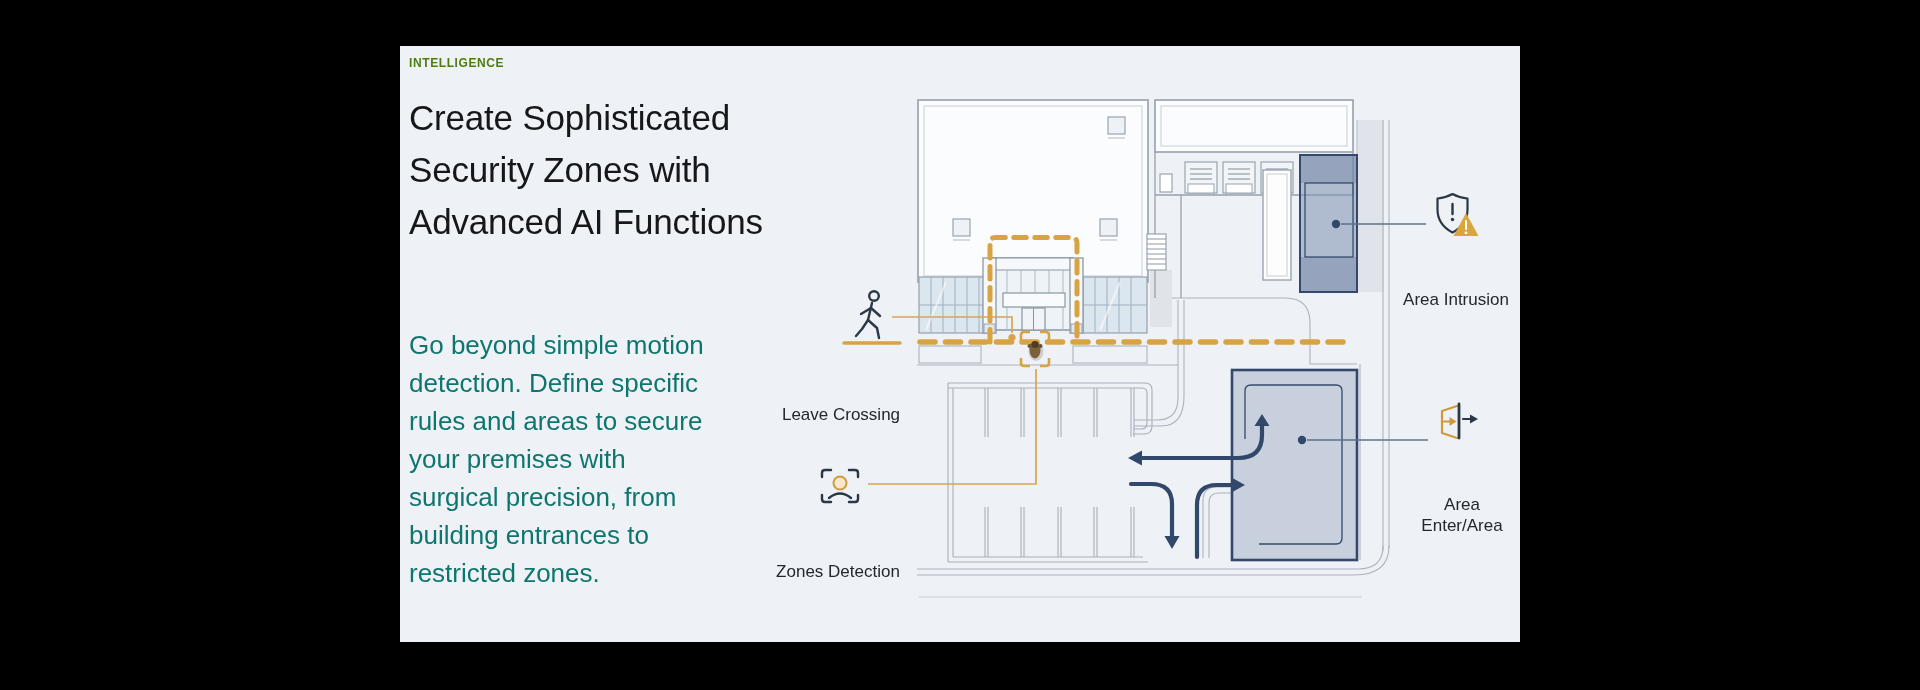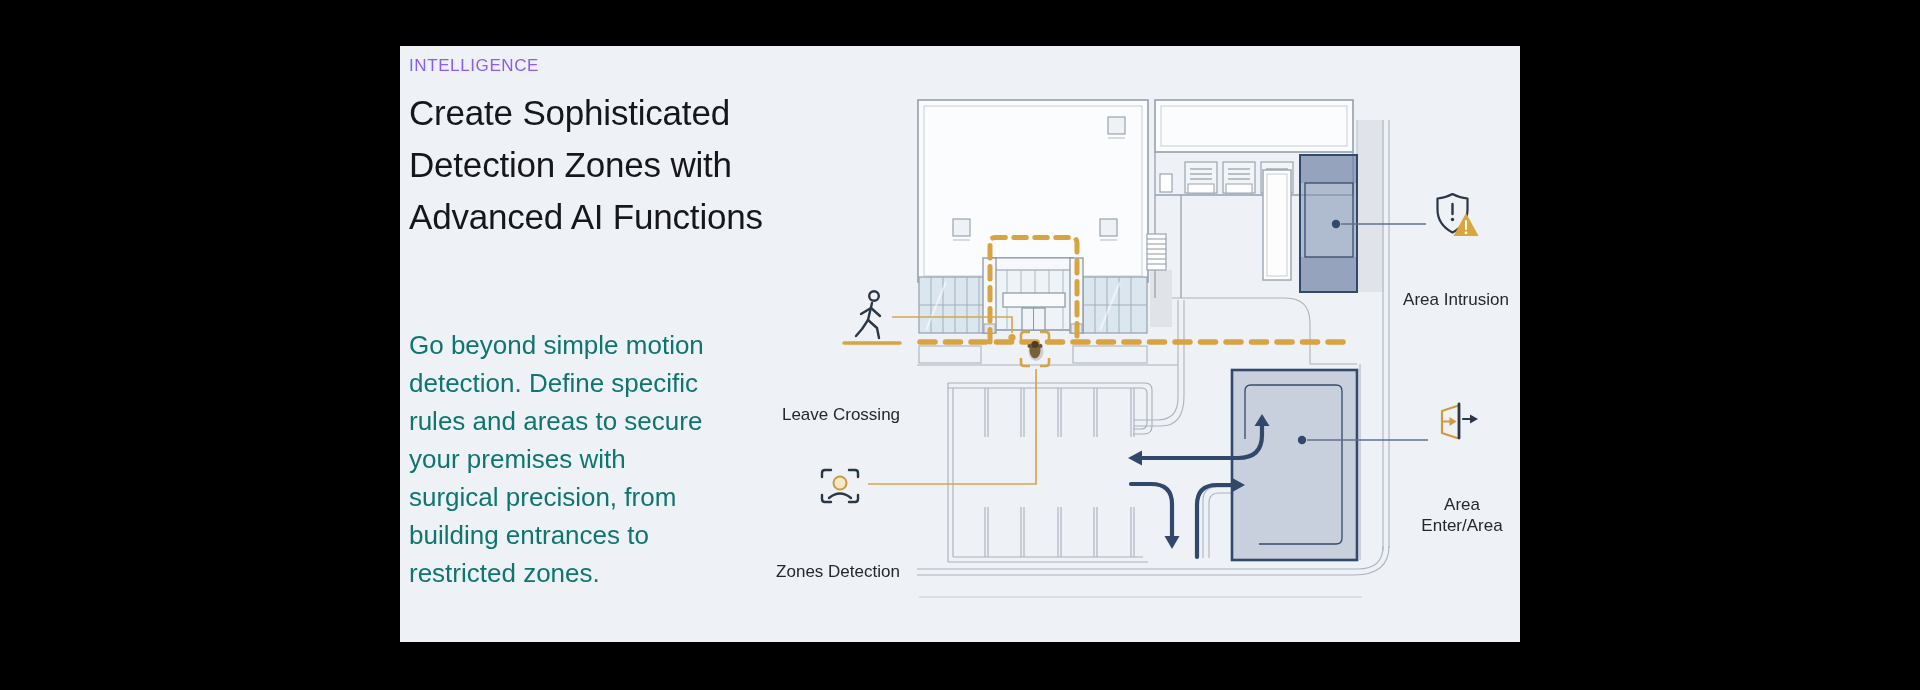--- a/index.html
+++ b/index.html
@@ -1,38 +1,38 @@
 <!DOCTYPE html>
 <html><head>
 <meta charset="utf-8">
 <style>
   html,body{margin:0;padding:0;background:#000;width:1920px;height:690px;overflow:hidden;
     font-family:"Liberation Sans", sans-serif;}
   .stage{position:relative;width:1920px;height:690px;background:#000;}
   .panel{position:absolute;left:400px;top:46px;width:1120px;height:596px;background:#eef1f6;}
   .text-col{position:absolute;left:9px;top:10px;width:370px;}
-  .eyebrow{font-size:17px;font-weight:normal;letter-spacing:.6px;color:#8b5cf6;}
-  .heading{margin-top:11px;font-size:35px;line-height:52px;font-weight:500;color:#16171a;letter-spacing:-.2px;}
+  .eyebrow{font-size:12px;font-weight:bold;letter-spacing:.6px;color:#4d7c0f;}
+  .heading{margin-top:22px;font-size:35px;line-height:52px;font-weight:500;color:#16171a;letter-spacing:-.2px;}
   .heading span{display:block;}
   .body-copy{position:absolute;left:9px;top:280px;width:308px;font-size:26px;line-height:38px;color:#0f766e;}
   .plan-label{position:absolute;transform:translateX(-50%);font-size:17px;line-height:21px;
     color:#24282e;font-weight:500;text-align:center;white-space:nowrap;margin-top:47px;}
   svg{position:absolute;left:0;top:0;}
 </style>
 </head>
 <body>
 
 <div class="stage">
   <div class="panel">
 
     <div class="text-col">
       <div class="eyebrow">INTELLIGENCE</div>
       <div class="heading">
         <span>Create Sophisticated</span>
-        <span>Detection Zones with</span>
+        <span>Security Zones with</span>
         <span>Advanced AI Functions</span>
       </div>
     </div>
     <div class="body-copy">Go beyond simple motion detection. Define specific rules and areas to secure your premises with surgical precision, from building entrances to restricted zones.</div>
 
     <svg width="1120" height="596" viewBox="0 0 1120 596">
 
       <g fill="none" stroke="#acb4be" stroke-width="1.1">
         <rect x="957" y="74" width="27" height="172" fill="#e0e4ea" stroke="none"></rect>
         <path d="M957 74 V246" stroke="#bcc3cc"></path>

